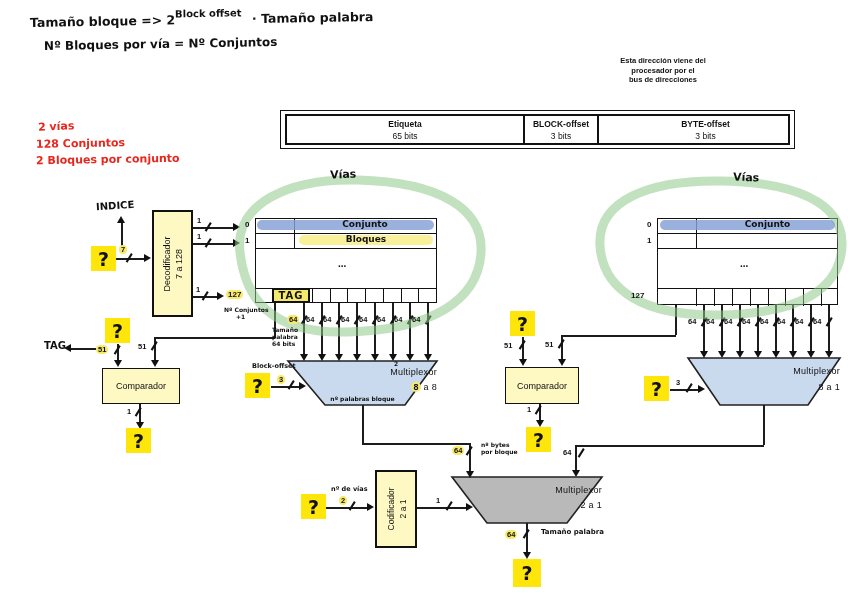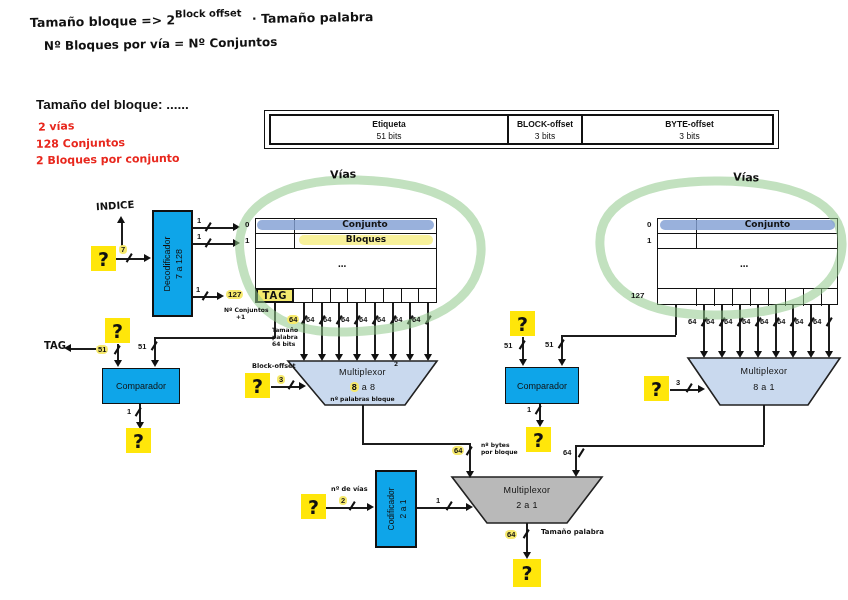--- a/index.html
+++ b/index.html
@@ -1,25 +1,25 @@
 <!DOCTYPE html>
 <html><head>
 <meta charset="utf-8">
 <style>
   html,body{margin:0;padding:0;background:#fff;}
   #canvas{position:relative;width:848px;height:600px;background:#fff;overflow:hidden;
           font-family:"Liberation Sans",sans-serif;color:#111;}
-  .abs{position:absolute;}
+  .abs{position:absolute;margin-left:16px;}
   
   .hw{position:absolute;font-family:"DejaVu Sans",sans-serif;font-weight:bold;color:#111;z-index:5;white-space:nowrap;}
   .red{color:#e8281e;}
   
   .pt{position:absolute;font-family:"Liberation Sans",sans-serif;color:#111;z-index:5;white-space:nowrap;}
   
-  .bx{position:absolute;border:1.7px solid #111;background:#0ea5e9;z-index:2;display:flex;
+  .bx{position:absolute;border:1.7px solid #111;background:#fef9c3;z-index:2;display:flex;
       align-items:center;justify-content:center;box-sizing:border-box;color:#111;}
   .vt{transform:rotate(-90deg);white-space:nowrap;text-align:center;font-size:9px;line-height:12px;}
   
   .vl{position:absolute;width:1.6px;background:#1c1c1c;z-index:2;}
   .hl{position:absolute;height:1.6px;background:#1c1c1c;z-index:2;}
   .tk{position:absolute;width:10px;height:1.5px;background:#111;transform:rotate(-58deg);z-index:2;}
   .ad{position:absolute;width:0;height:0;border-left:4px solid transparent;border-right:4px solid transparent;border-top:7px solid #111;z-index:2;}
   .au{position:absolute;width:0;height:0;border-left:4px solid transparent;border-right:4px solid transparent;border-bottom:7px solid #111;z-index:2;}
   .ar{position:absolute;width:0;height:0;border-top:4px solid transparent;border-bottom:4px solid transparent;border-left:7px solid #111;z-index:2;}
   .al{position:absolute;width:0;height:0;border-top:4px solid transparent;border-bottom:4px solid transparent;border-right:7px solid #111;z-index:2;}
@@ -28,21 +28,21 @@
   .bwh{background:#f6e96b;border-radius:7px;padding:0 2px;}
   
   .q{position:absolute;width:25px;height:25px;background:#ffe60a;display:flex;align-items:center;
      justify-content:center;font:bold 19px "DejaVu Sans",sans-serif;color:#111;z-index:5;}
   
   .arr{position:absolute;border:1.6px solid #111;background:#fff;z-index:1;box-sizing:border-box;}
   .il{position:absolute;background:#111;z-index:1;}
   .strip{position:absolute;border-radius:5px;z-index:4;opacity:.82;}
   .svglayer{position:absolute;left:0;top:0;z-index:1;}
   .greenlayer{position:absolute;left:0;top:0;z-index:3;}
-  .muxtext{position:absolute;z-index:5;text-align:center;font-size:9px;letter-spacing:.3px;white-space:nowrap;}
+  .muxtext{position:absolute;z-index:5;text-align:right;font-size:9px;letter-spacing:.3px;white-space:nowrap;}
   .tinyhw{font-size:6px;line-height:7px;}
   .tblcell{display:flex;flex-direction:column;align-items:center;justify-content:center;
            box-sizing:border-box;font-size:8.5px;line-height:12px;}
 </style>
 </head>
 <body>
 
 <div id="canvas">
 
   <svg class="svglayer" width="848" height="600">
@@ -55,32 +55,36 @@
     <path d="M 240 252 C 234 204, 288 178, 358 180 C 438 182, 484 208, 481 253 C 478 300, 432 330, 347 332 C 270 334, 245 298, 240 252 Z" fill="none" stroke="#8fc98a" stroke-width="9" stroke-linecap="round" opacity="0.55"></path>
     <path d="M 600 246 C 597 200, 650 180, 720 181 C 792 182, 844 201, 842 246 C 840 289, 800 314, 718 315 C 645 316, 603 291, 600 246 Z" fill="none" stroke="#8fc98a" stroke-width="9" stroke-linecap="round" opacity="0.55"></path>
   </svg>
 
   <div class="hw" style="left:30px;top:12px;font-size:12.5px;transform:rotate(-1deg);">
     <span>Tamaño bloque =&gt; 2</span><span style="font-size:10px;position:relative;top:-7px;">Block offset</span>
     <span style="margin-left:6px;">· Tamaño palabra</span>
   </div>
   <div class="hw" style="left:44px;top:37px;font-size:12px;transform:rotate(-1deg);">Nº Bloques por vía  = Nº Conjuntos</div>
 
-  <div class="pt" style="left:36px;top:97px;font-size:13.5px;font-weight:bold;">Tamaño del bloque: ......</div>
 
   <div class="hw red" style="left:38px;top:120px;font-size:11px;transform:rotate(-2deg);">2 vías</div>
   <div class="hw red" style="left:36px;top:137px;font-size:11px;transform:rotate(-1deg);">128 Conjuntos</div>
   <div class="hw red" style="left:36px;top:153px;font-size:11px;transform:rotate(-1deg);">2 Bloques por conjunto</div>
 
+  <div class="pt" style="left:588px;top:56px;width:150px;text-align:center;font-size:7.5px;font-weight:600;line-height:9.5px;white-space:normal;">
+    <span>Esta dirección viene del</span><br>
+    <span>procesador por el</span><br>
+    <span>bus de direcciones</span>
+  </div>
 
   <div class="abs" style="left:264px;top:110px;width:515px;height:39px;border:1.2px solid #111;z-index:1;box-sizing:border-box;"></div>
   <div class="abs" style="left:269px;top:114px;width:505px;height:31px;border:2px solid #111;z-index:2;box-sizing:border-box;display:flex;background:#fff;">
     <div class="tblcell" style="width:238px;border-right:2px solid #111;">
       <span style="font-weight:bold;">Etiqueta</span>
-      <span>51 bits</span>
+      <span>65 bits</span>
     </div>
     <div class="tblcell" style="width:74px;border-right:2px solid #111;">
       <span style="font-weight:bold;">BLOCK-offset</span>
       <span>3 bits</span>
     </div>
     <div class="tblcell" style="flex:1;padding-left:24px;">
       <span style="font-weight:bold;">BYTE-offset</span>
       <span>3 bits</span>
     </div>
   </div>

